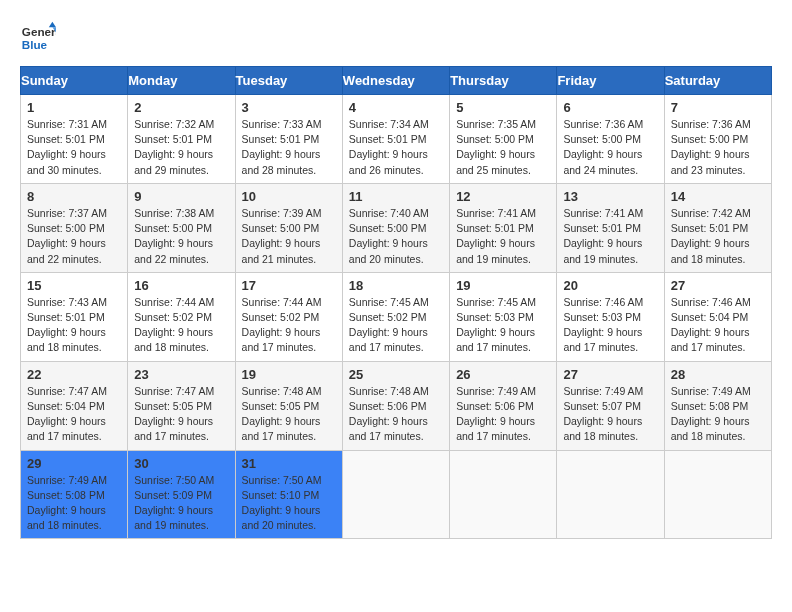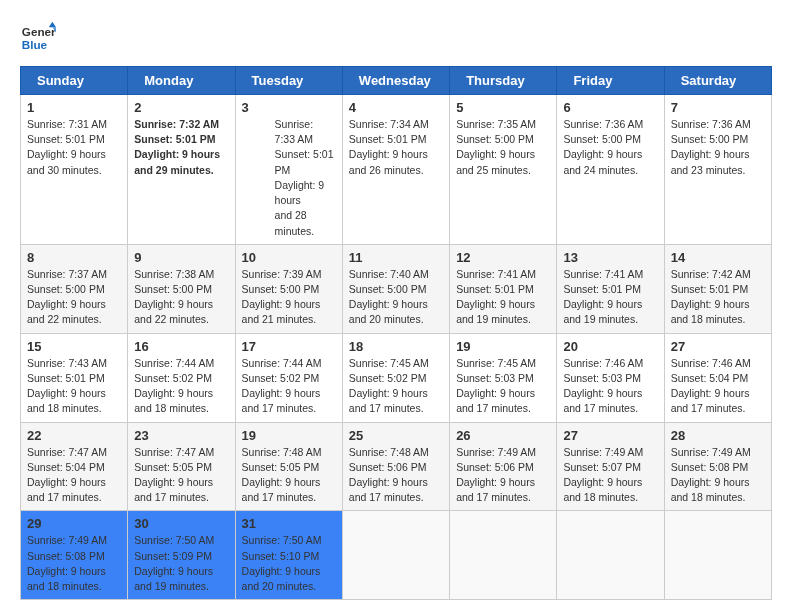--- a/index.html
+++ b/index.html
@@ -39,21 +39,21 @@
     }
     .calendar {
       width: 100%;
       border-collapse: collapse;
       font-size: 11px;
     }
     .calendar th {
       background-color: #2a6bbf;
       color: #fff;
       text-align: left;
-      padding: 6px 16px;
+      padding: 6px 0;
       font-size: 13px;
       font-weight: bold;
       border: 1px solid #1a5aaa;
     }
     .calendar td {
       vertical-align: top;
       border: 1px solid #ccc;
       padding: 5px 6px;
       width: 107px;
       min-height: 80px;
@@ -115,28 +115,28 @@
       <tr>
         <td>
           <span class="day-num">1</span>
           <div class="day-info" style="white-space: pre-line;">Sunrise: 7:31 AM
 Sunset: 5:01 PM
 Daylight: 9 hours
 and 30 minutes.</div>
         </td>
         <td>
           <span class="day-num">2</span>
-          <div class="day-info" style="white-space: pre-line; font-weight: bold;">Sunrise: 7:32 AM
+          <div class="day-info" style="white-space: pre-line;">Sunrise: 7:32 AM
 Sunset: 5:01 PM
 Daylight: 9 hours
 and 29 minutes.</div>
         </td>
         <td>
           <span class="day-num">3</span>
-          <div class="day-info" style="white-space: pre-line; margin-left: 33px;">Sunrise: 7:33 AM
+          <div class="day-info" style="white-space: pre-line;">Sunrise: 7:33 AM
 Sunset: 5:01 PM
 Daylight: 9 hours
 and 28 minutes.</div>
         </td>
         <td>
           <span class="day-num">4</span>
           <div class="day-info" style="white-space: pre-line;">Sunrise: 7:34 AM
 Sunset: 5:01 PM
 Daylight: 9 hours
 and 26 minutes.</div>

